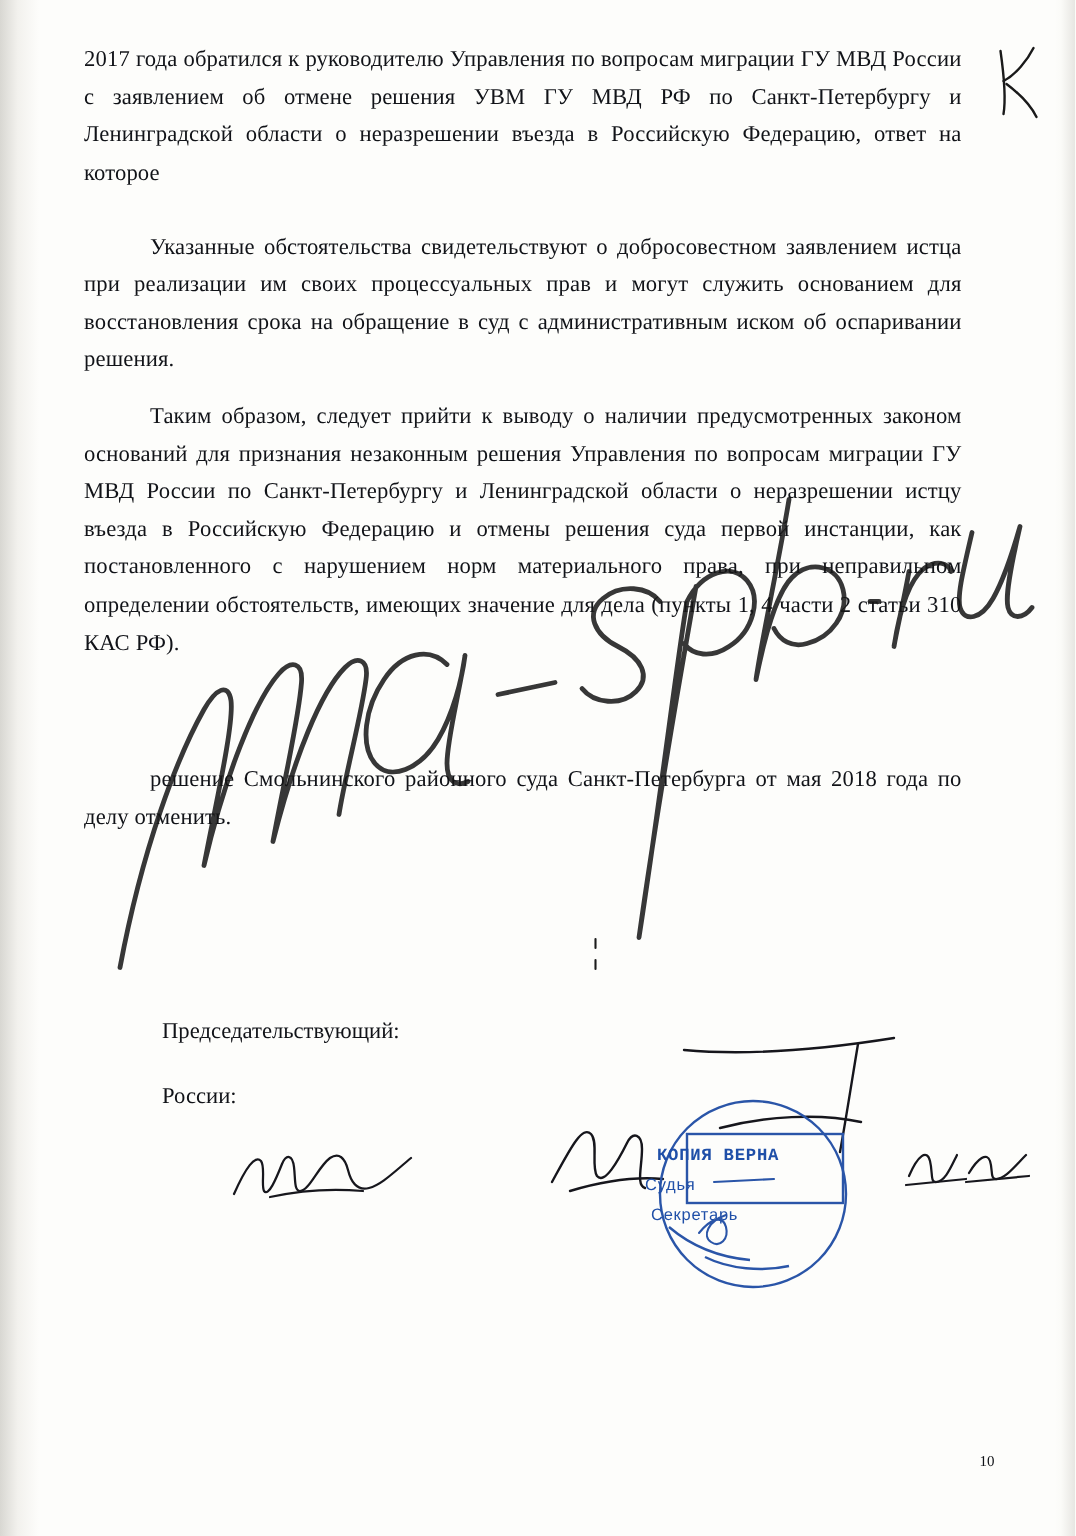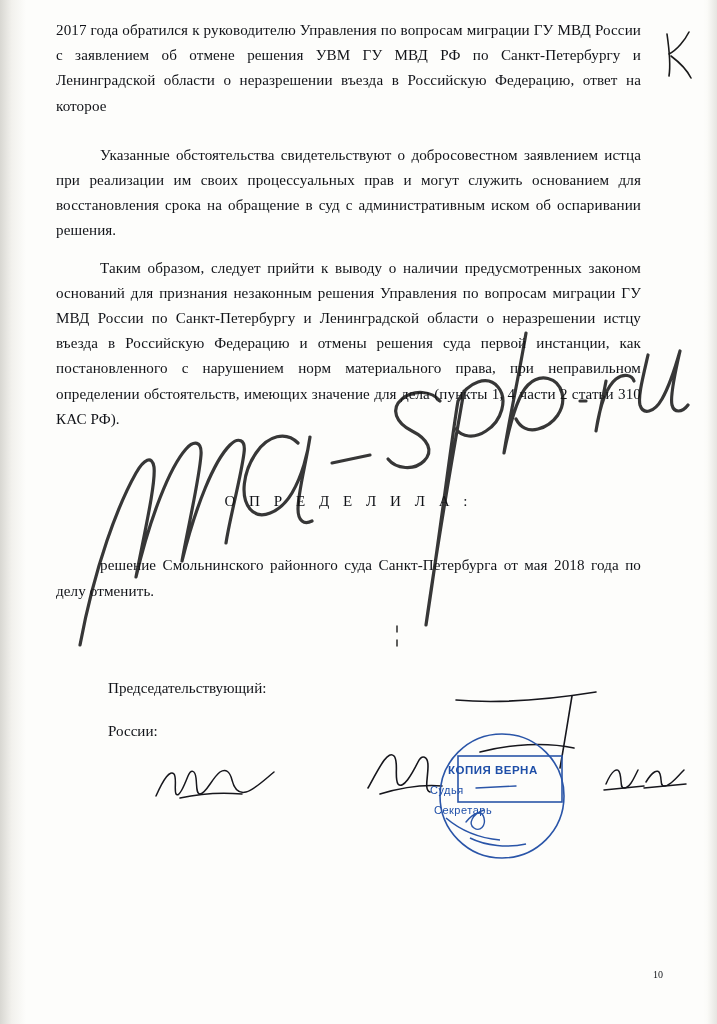--- a/index.html
+++ b/index.html
@@ -29,21 +29,21 @@
     content: "";
     position: absolute;
     right: 0; top: 0;
     width: 14px; height: 100%;
     background: linear-gradient(to left, #e6e5e1 0%, #fbfbf8 70%, #fdfdfb 100%);
     pointer-events: none;
   }
   .doc-body {
     position: absolute;
     left: 56px;
-    top: 18px;
+    top: 28px;
     width: 585px;
   }
   p.para {
     margin: 0 0 0 0;
     font-size: 15.1px;
     line-height: 25.2px;
     text-align: justify;
     text-justify: inter-word;
     letter-spacing: 0.1px;
   }
@@ -94,21 +94,21 @@
   #stamp { left: 430px; top: 726px; width: 160px; height: 140px; }
   #dot-mark { left: 392px; top: 624px; width: 10px; height: 24px; }
 
   .stamp-text {
     position: absolute;
     color: #1f4fa8;
     font-family: "Liberation Sans", sans-serif;
     font-weight: bold;
     letter-spacing: 0.5px;
   }
-  .stamp-title { left: 18px; top: 38px; font-size: 11.5px; }
+  .stamp-title { left: 8px; top: 38px; font-size: 11.5px; font-family: Liberation Mono, monospace; }
   .stamp-line1 { left: 0; top: 58px; font-size: 11px; font-weight: normal; }
   .stamp-line2 { left: 4px; top: 78px; font-size: 11px; font-weight: normal; }
 </style>
 </head>
 <body>
 
 <div id="page">
 
   <div class="doc-body">
 
@@ -120,21 +120,20 @@
 
     <div class="gap-sm"></div>
 
     <p class="para indent">Таким образом, следует прийти к выводу о наличии предусмотренных законом оснований для  признания незаконным решения Управления по вопросам миграции ГУ МВД России по Санкт-Петербургу и Ленинградской области о неразрешении истцу въезда в Российскую Федерацию и отмены решения суда первой инстанции, как постановленного с нарушением норм материального права, при неправильном определении обстоятельств, имеющих значение для дела (пункты 1, 4 части 2 статьи 310 КАС РФ).</p>
 
     <div class="gap-sm"></div>
 
 
     <div class="gap-lg"></div>
 
-    <p class="center">О П Р Е Д Е Л И Л А :</p>
 
     <div class="gap-md"></div>
 
     <p class="para indent">решение Смольнинского районного суда Санкт-Петербурга от          мая 2018 года по делу                                  отменить.</p>
 
     <div class="gap-sm"></div>
 
 
   </div>
 

